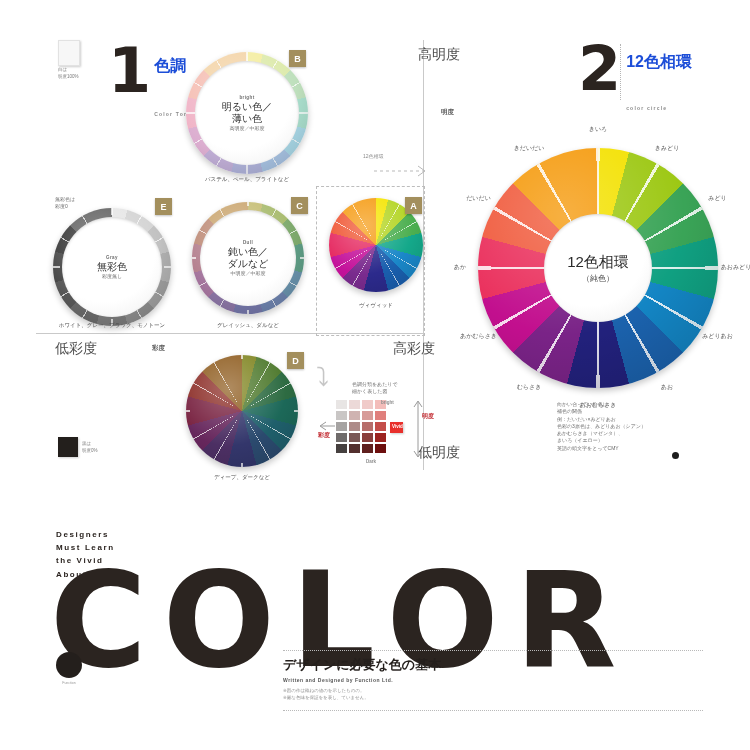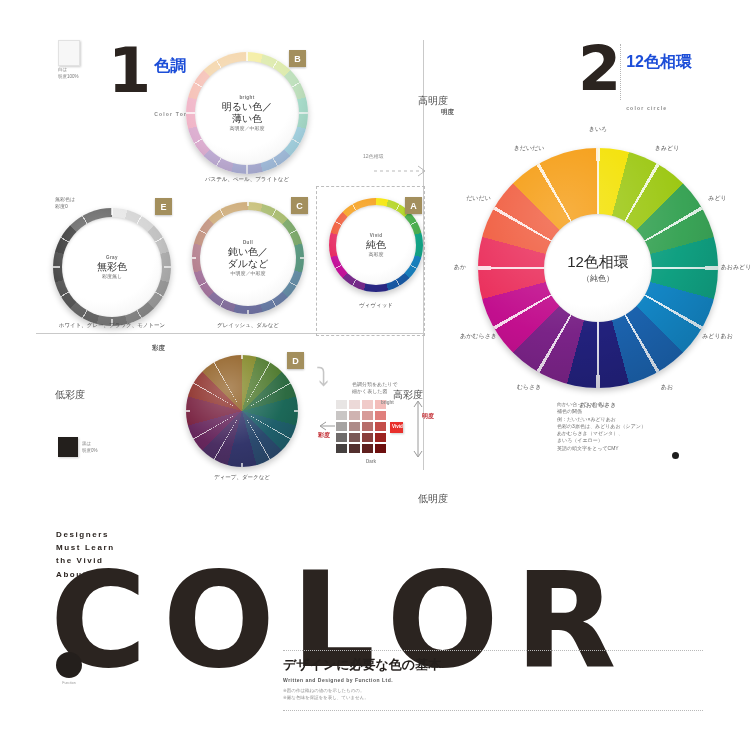--- a/index.html
+++ b/index.html
@@ -32,21 +32,21 @@
          font-size:9px;font-weight:bold;display:flex;align-items:center;
          justify-content:center;box-shadow:0 1px 2px rgba(0,0,0,.25);}
 
   
   .hub-big-jp{font-size:15px;color:#2b2b2b;}
   .hub-big-sm{font-size:8px;color:#4a4a4a;margin-top:1px;}
   .hue-label{position:absolute;font-size:6px;color:#555;white-space:nowrap;
              text-align:center;transform:translate(-50%,-50%);line-height:1.25;}
 
   
-  .axis-big{font-size:10px;color:#4d4d4d;margin-top:48px;}
+  .axis-big{font-size:14px;color:#4d4d4d;}
   .axis-sm{font-size:6.5px;color:#5a5a5a;font-weight:bold;}
   .axline{position:absolute;background:#c9c9c9;}
   .dashbox{position:absolute;border:1px dashed #bdbdbd;}
 
   
   .mx{position:absolute;display:grid;grid-template-columns:repeat(4,11px);
       grid-template-rows:repeat(5,9px);gap:2px;}
   .mx div{width:11px;height:9px;}
   .mx-lab{position:absolute;font-size:4.5px;color:#8d8d8d;font-weight:bold;}
   .mx-axl{position:absolute;font-size:6px;color:#c1272d;font-weight:bold;}
@@ -117,25 +117,20 @@
 </svg>
 
 <div class="note-sm" style="left:55px;top:196px;white-space:pre;">無彩色は
 彩度0</div>
 
 <div id="tone-wheels">
     <div class="wheel" style="left: 329px; top: 198px; width: 94px; height: 94px;">
       <div class="disc" style="background: conic-gradient(rgb(245, 229, 0) -15deg, rgb(245, 229, 0) 15deg, rgb(180, 213, 36) 15deg, rgb(180, 213, 36) 45deg, rgb(76, 175, 80) 45deg, rgb(76, 175, 80) 75deg, rgb(20, 168, 138) 75deg, rgb(20, 168, 138) 105deg, rgb(26, 135, 200) 105deg, rgb(26, 135, 200) 135deg, rgb(26, 95, 174) 135deg, rgb(26, 95, 174) 165deg, rgb(44, 42, 140) 165deg, rgb(44, 42, 140) 195deg, rgb(122, 43, 142) 195deg, rgb(122, 43, 142) 225deg, rgb(196, 18, 154) 225deg, rgb(196, 18, 154) 255deg, rgb(229, 39, 95) 255deg, rgb(229, 39, 95) 285deg, rgb(239, 83, 48) 285deg, rgb(239, 83, 48) 315deg, rgb(245, 154, 16) 315deg, rgb(245, 154, 16) 345deg);"></div>
       <div style="position: absolute; inset: 0px; border-radius: 50%; background: conic-gradient(from -0.55deg, transparent 0deg, rgba(255, 255, 255, 0.72) 0deg, rgba(255, 255, 255, 0.72) 1.1deg, transparent 1.1deg, transparent 30deg, rgba(255, 255, 255, 0.72) 30deg, rgba(255, 255, 255, 0.72) 31.1deg, transparent 31.1deg, transparent 60deg, rgba(255, 255, 255, 0.72) 60deg, rgba(255, 255, 255, 0.72) 61.1deg, transparent 61.1deg, transparent 90deg, rgba(255, 255, 255, 0.72) 90deg, rgba(255, 255, 255, 0.72) 91.1deg, transparent 91.1deg, transparent 120deg, rgba(255, 255, 255, 0.72) 120deg, rgba(255, 255, 255, 0.72) 121.1deg, transparent 121.1deg, transparent 150deg, rgba(255, 255, 255, 0.72) 150deg, rgba(255, 255, 255, 0.72) 151.1deg, transparent 151.1deg, transparent 180deg, rgba(255, 255, 255, 0.72) 180deg, rgba(255, 255, 255, 0.72) 181.1deg, transparent 181.1deg, transparent 210deg, rgba(255, 255, 255, 0.72) 210deg, rgba(255, 255, 255, 0.72) 211.1deg, transparent 211.1deg, transparent 240deg, rgba(255, 255, 255, 0.72) 240deg, rgba(255, 255, 255, 0.72) 241.1deg, transparent 241.1deg, transparent 270deg, rgba(255, 255, 255, 0.72) 270deg, rgba(255, 255, 255, 0.72) 271.1deg, transparent 271.1deg, transparent 300deg, rgba(255, 255, 255, 0.72) 300deg, rgba(255, 255, 255, 0.72) 301.1deg, transparent 301.1deg, transparent 330deg, rgba(255, 255, 255, 0.72) 330deg, rgba(255, 255, 255, 0.72) 331.1deg, transparent 331.1deg);"></div>
       <div style="position: absolute; inset: 0px; border-radius: 50%; background: radial-gradient(circle at 38% 30%, rgba(255, 255, 255, 0.3), rgba(255, 255, 255, 0) 55%, rgba(0, 0, 0, 0.18) 100%);"></div>
-      <div class="hub" style="left: 7px; top: 7px; width: 80px; height: 80px;">
-        <div class="hub-en">Vivid</div>
-        <div class="hub-jp" style="white-space:pre-line">純色</div>
-        <div class="hub-sm">高彩度</div>
-      </div>
     </div>
     <div class="wheel-cap" style="left: 329px; top: 302px; width: 94px;">ヴィヴィッド</div>
     <div class="badge" style="left: 405px; top: 197px;">A</div>
     <div class="wheel" style="left: 186px; top: 52px; width: 122px; height: 122px;">
       <div class="disc" style="background: conic-gradient(rgb(244, 237, 160) -15deg, rgb(244, 237, 160) 15deg, rgb(221, 234, 172) 15deg, rgb(221, 234, 172) 45deg, rgb(191, 224, 189) 45deg, rgb(191, 224, 189) 75deg, rgb(170, 223, 205) 75deg, rgb(170, 223, 205) 105deg, rgb(170, 217, 232) 105deg, rgb(170, 217, 232) 135deg, rgb(169, 196, 228) 135deg, rgb(169, 196, 228) 165deg, rgb(176, 179, 218) 165deg, rgb(176, 179, 218) 195deg, rgb(192, 174, 214) 195deg, rgb(192, 174, 214) 225deg, rgb(220, 174, 208) 225deg, rgb(220, 174, 208) 255deg, rgb(240, 179, 198) 255deg, rgb(240, 179, 198) 285deg, rgb(245, 189, 178) 285deg, rgb(245, 189, 178) 315deg, rgb(243, 211, 166) 315deg, rgb(243, 211, 166) 345deg);"></div>
       <div style="position: absolute; inset: 0px; border-radius: 50%; background: conic-gradient(from -0.55deg, transparent 0deg, rgba(255, 255, 255, 0.72) 0deg, rgba(255, 255, 255, 0.72) 1.1deg, transparent 1.1deg, transparent 30deg, rgba(255, 255, 255, 0.72) 30deg, rgba(255, 255, 255, 0.72) 31.1deg, transparent 31.1deg, transparent 60deg, rgba(255, 255, 255, 0.72) 60deg, rgba(255, 255, 255, 0.72) 61.1deg, transparent 61.1deg, transparent 90deg, rgba(255, 255, 255, 0.72) 90deg, rgba(255, 255, 255, 0.72) 91.1deg, transparent 91.1deg, transparent 120deg, rgba(255, 255, 255, 0.72) 120deg, rgba(255, 255, 255, 0.72) 121.1deg, transparent 121.1deg, transparent 150deg, rgba(255, 255, 255, 0.72) 150deg, rgba(255, 255, 255, 0.72) 151.1deg, transparent 151.1deg, transparent 180deg, rgba(255, 255, 255, 0.72) 180deg, rgba(255, 255, 255, 0.72) 181.1deg, transparent 181.1deg, transparent 210deg, rgba(255, 255, 255, 0.72) 210deg, rgba(255, 255, 255, 0.72) 211.1deg, transparent 211.1deg, transparent 240deg, rgba(255, 255, 255, 0.72) 240deg, rgba(255, 255, 255, 0.72) 241.1deg, transparent 241.1deg, transparent 270deg, rgba(255, 255, 255, 0.72) 270deg, rgba(255, 255, 255, 0.72) 271.1deg, transparent 271.1deg, transparent 300deg, rgba(255, 255, 255, 0.72) 300deg, rgba(255, 255, 255, 0.72) 301.1deg, transparent 301.1deg, transparent 330deg, rgba(255, 255, 255, 0.72) 330deg, rgba(255, 255, 255, 0.72) 331.1deg, transparent 331.1deg);"></div>
       <div style="position: absolute; inset: 0px; border-radius: 50%; background: radial-gradient(circle at 38% 30%, rgba(255, 255, 255, 0.3), rgba(255, 255, 255, 0) 55%, rgba(0, 0, 0, 0.18) 100%);"></div>
       <div class="hub" style="left: 9px; top: 9px; width: 104px; height: 104px;">
         <div class="hub-en">bright</div>
         <div class="hub-jp" style="white-space:pre-line">明るい色／

